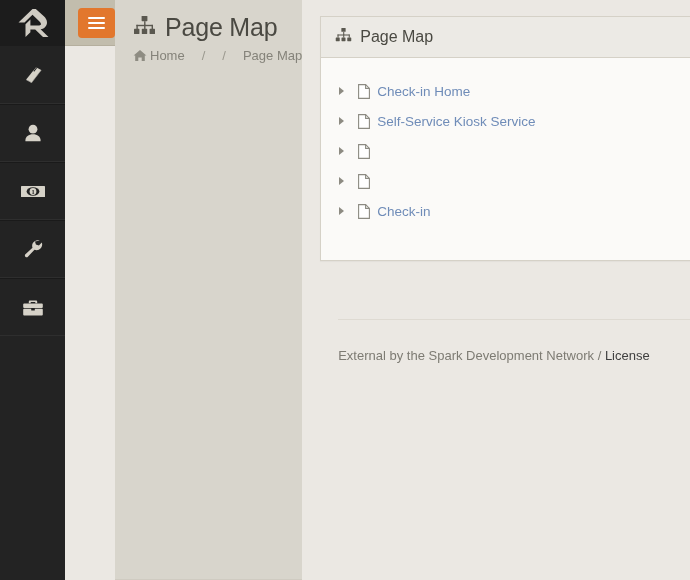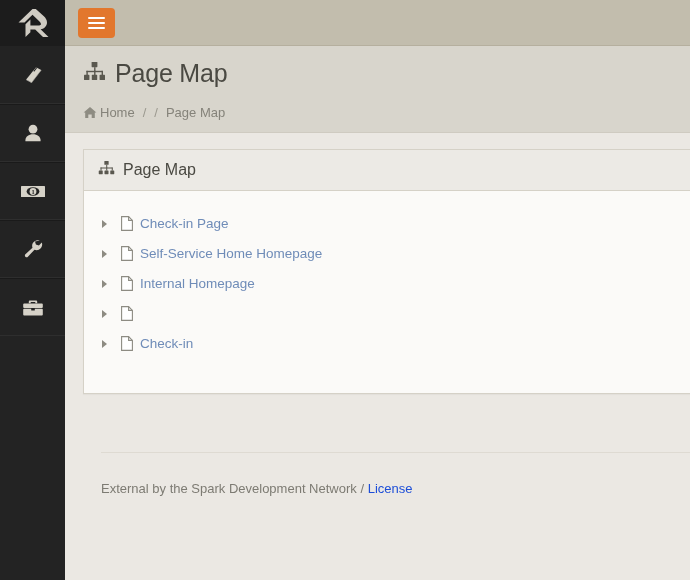--- a/index.html
+++ b/index.html
@@ -69,21 +69,21 @@
   .side-item svg { display: block; }
   .side-icon-fill { fill: #d6d2c8; }
 
   
   .main {
     flex: 1;
     height: 580px;
     position: relative;
     background: #ebe8e3;
     display: flex;
-    flex-direction: column;
+    flex-direction: row;
     overflow: hidden;
   }
 
   
   .topbar {
     height: 46px;
     min-height: 46px;
     background: #c2bdad;
     display: flex;
     align-items: center;
@@ -126,24 +126,24 @@
     gap: 9px;
     font-size: 25px;
     font-weight: 400;
     color: #4a4942;
     line-height: 1.1;
     letter-spacing: -0.2px;
   }
   .page-title .title-text { font-weight: 400; }
 
   .breadcrumb {
-    margin-top: 17px;
-    display: flex;
-    align-items: center;
-    gap: 8px;
+    margin-top: 6px;
+    display: flex;
+    align-items: center;
+    gap: 17px;
     font-size: 13px;
     color: #85837a;
   }
   .breadcrumb a {
     color: #85837a;
     text-decoration: none;
     cursor: pointer;
   }
   .crumb-sep { color: #9b998f; }
   .home-icon { display: inline-flex; margin-right: 3px; vertical-align: -2px; }
@@ -228,21 +228,21 @@
   .footer {
     margin: 0 0 0 18px;
     padding-top: 14px;
     border-top: 1px solid #dedad2;
   }
   .footer-inner {
     padding: 14px 0 0 0;
     font-size: 13px;
     color: #7d7b73;
   }
-  .footer-inner a { color: #1d4ed8; text-decoration: none; cursor: pointer; }
+  .footer-inner a { color: #404040; text-decoration: none; cursor: pointer; }
 
   .footer-spacer { flex: 1; }
 </style>
 </head>
 <body>
 
 <div class="app">
 
   <div class="sidebar">
 
@@ -398,47 +398,46 @@
             <li class="tree-item">
               <span class="tree-toggle">
                   <i class="caret"></i>
                 </span>
               <span class="tree-file-icon">
                 <svg width="12" height="15" viewBox="0 0 12 15">
                   <path d="M0.6 0.6 L7.6 0.6 L11.4 4.4 L11.4 14.4 L0.6 14.4 Z" fill="#ffffff" stroke="#8d8b82" stroke-width="1.1"></path>
                   <path d="M7.6 0.6 L7.6 4.4 L11.4 4.4" fill="none" stroke="#8d8b82" stroke-width="1.1"></path>
                 </svg>
               </span>
-              <a class="tree-link" href="#">Check-in Page</a>
+              <a class="tree-link" href="#">Check-in Home</a>
             </li>
 
             <li class="tree-item">
               <span class="tree-toggle">
                   <i class="caret"></i>
                 </span>
               <span class="tree-file-icon">
                 <svg width="12" height="15" viewBox="0 0 12 15">
                   <path d="M0.6 0.6 L7.6 0.6 L11.4 4.4 L11.4 14.4 L0.6 14.4 Z" fill="#ffffff" stroke="#8d8b82" stroke-width="1.1"></path>
                   <path d="M7.6 0.6 L7.6 4.4 L11.4 4.4" fill="none" stroke="#8d8b82" stroke-width="1.1"></path>
                 </svg>
               </span>
-              <a class="tree-link" href="#">Self-Service Home Homepage</a>
+              <a class="tree-link" href="#">Self-Service Kiosk Service</a>
             </li>
 
             <li class="tree-item">
               <span class="tree-toggle">
                   <i class="caret"></i>
                 </span>
               <span class="tree-file-icon">
                 <svg width="12" height="15" viewBox="0 0 12 15">
                   <path d="M0.6 0.6 L7.6 0.6 L11.4 4.4 L11.4 14.4 L0.6 14.4 Z" fill="#ffffff" stroke="#8d8b82" stroke-width="1.1"></path>
                   <path d="M7.6 0.6 L7.6 4.4 L11.4 4.4" fill="none" stroke="#8d8b82" stroke-width="1.1"></path>
                 </svg>
               </span>
-              <a class="tree-link" href="#">Internal Homepage</a>
             </li>
 
             <li class="tree-item">
               <span class="tree-toggle">
                   <i class="caret"></i>
                 </span>
               <span class="tree-file-icon">
                 <svg width="12" height="15" viewBox="0 0 12 15">
                   <path d="M0.6 0.6 L7.6 0.6 L11.4 4.4 L11.4 14.4 L0.6 14.4 Z" fill="#ffffff" stroke="#8d8b82" stroke-width="1.1"></path>
                   <path d="M7.6 0.6 L7.6 4.4 L11.4 4.4" fill="none" stroke="#8d8b82" stroke-width="1.1"></path>

